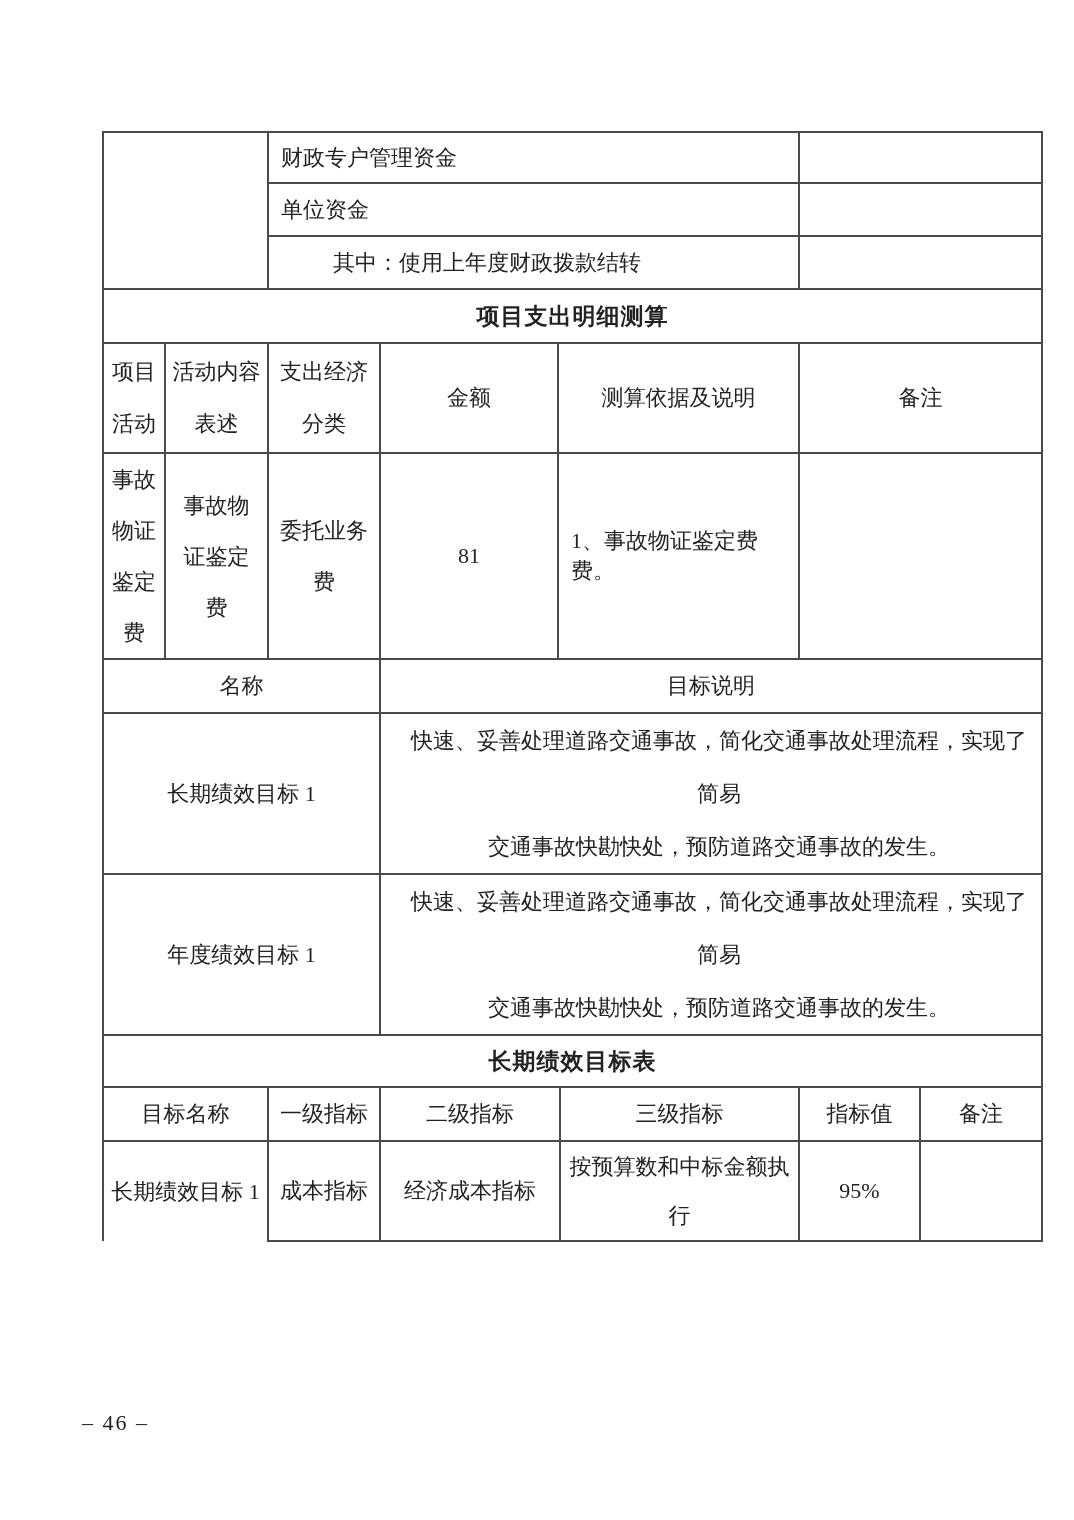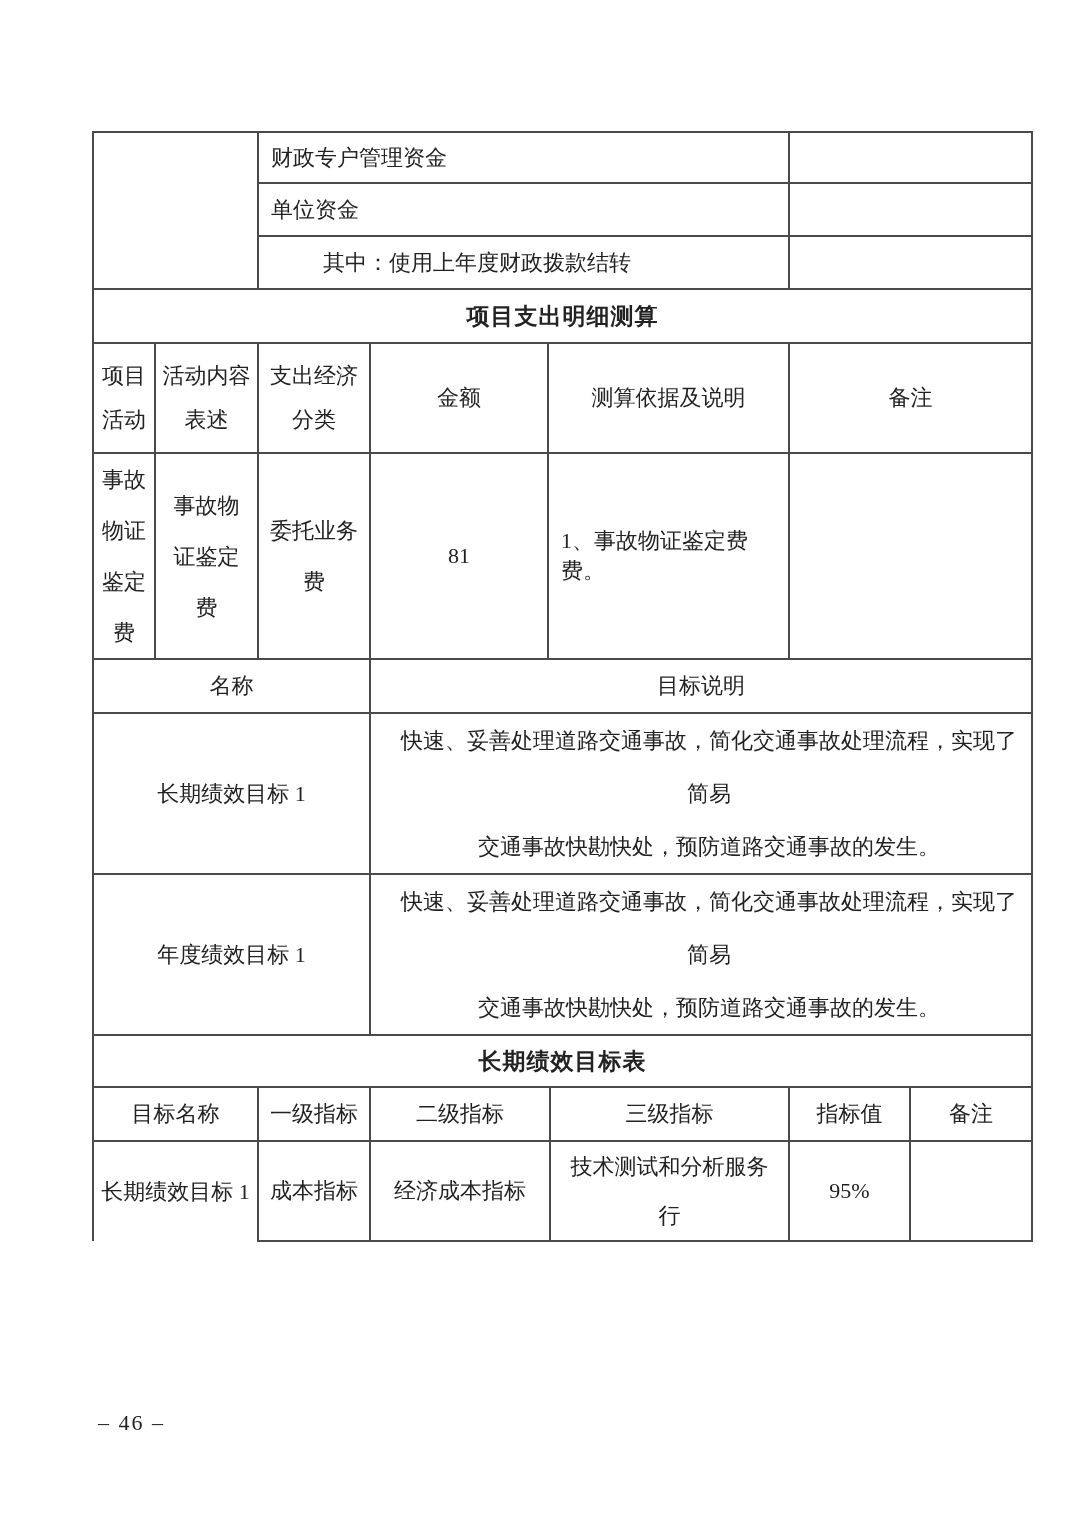--- a/index.html
+++ b/index.html
@@ -7,21 +7,21 @@
     padding: 0;
     background: #ffffff;
     width: 1074px;
     height: 1520px;
     position: relative;
     font-family: "Liberation Serif", "DejaVu Serif", serif;
     color: #222222;
   }
   .page-content {
     position: absolute;
-    left: 92px;
+    left: 102px;
     top: 131px;
     width: 931px;
   }
   table.doc {
     border-collapse: collapse;
     table-layout: fixed;
     width: 939px;
   }
   table.doc + table.doc { margin-top: -2px; }
   td {
@@ -33,37 +33,37 @@
     overflow: hidden;
   }
   td.sec {
     font-weight: bold;
     font-size: 23px;
     letter-spacing: 1px;
   }
   td.left { text-align: left; padding-left: 12px; }
   td.indent { text-align: left; padding-left: 64px; }
   td.pre { white-space: pre-line; }
-  td.lh52 { line-height: 44px; }
+  td.lh52 { line-height: 52px; }
   td.lh51 { line-height: 51px; }
   td.lh53 { line-height: 53px; padding-left: 22px; }
   td.lh49 { line-height: 49px; }
   td.no-bottom { border-bottom: none; }
   tr.h51 { height: 51px; }
   tr.h52 { height: 52px; }
   tr.h53 { height: 53px; }
   tr.h54 { height: 54px; margin-top: 6px; }
   tr.h56 { height: 56px; }
   tr.h99 { height: 99px; }
   tr.h106 { height: 106px; }
   tr.h110 { height: 110px; }
   tr.h204 { height: 204px; }
   .page-num {
     position: absolute;
-    left: 98px;
+    left: 82px;
     top: 1410px;
     font-size: 22px;
     letter-spacing: 2px;
     color: #222222;
   }
 </style>
 </head>
 <body>
 
 <div class="page-content">
@@ -174,21 +174,21 @@
         <td>一级指标</td>
         <td>二级指标</td>
         <td>三级指标</td>
         <td>指标值</td>
         <td>备注</td>
       </tr>
       <tr class="h99">
         <td class="no-bottom">长期绩效目标 1</td>
         <td>成本指标</td>
         <td>经济成本指标</td>
-        <td class="pre lh49">技术测试和分析服务
+        <td class="pre lh49">按预算数和中标金额执
 行</td>
         <td>95%</td>
         <td></td>
       </tr>
     </tbody>
   </table>
 
 </div>
 
 <div class="page-num">– 46 –</div>

